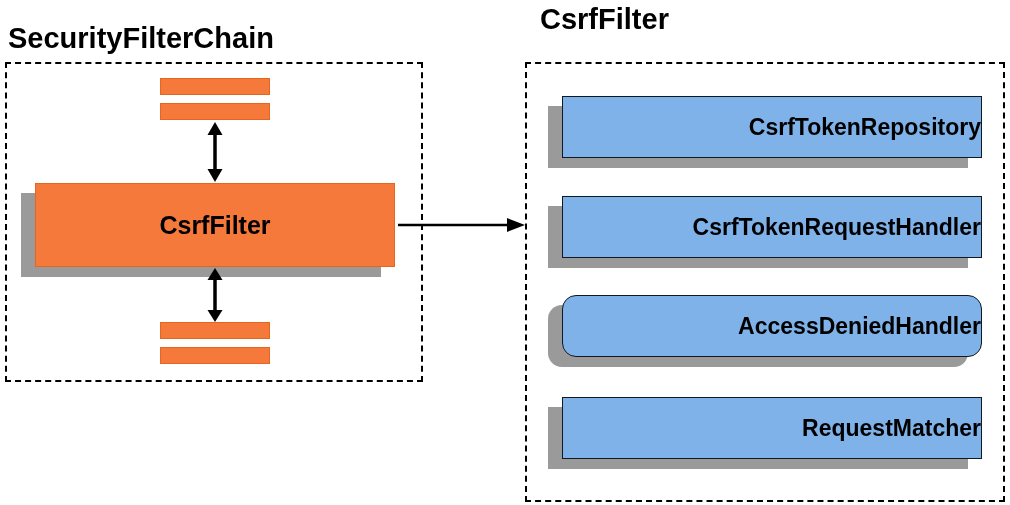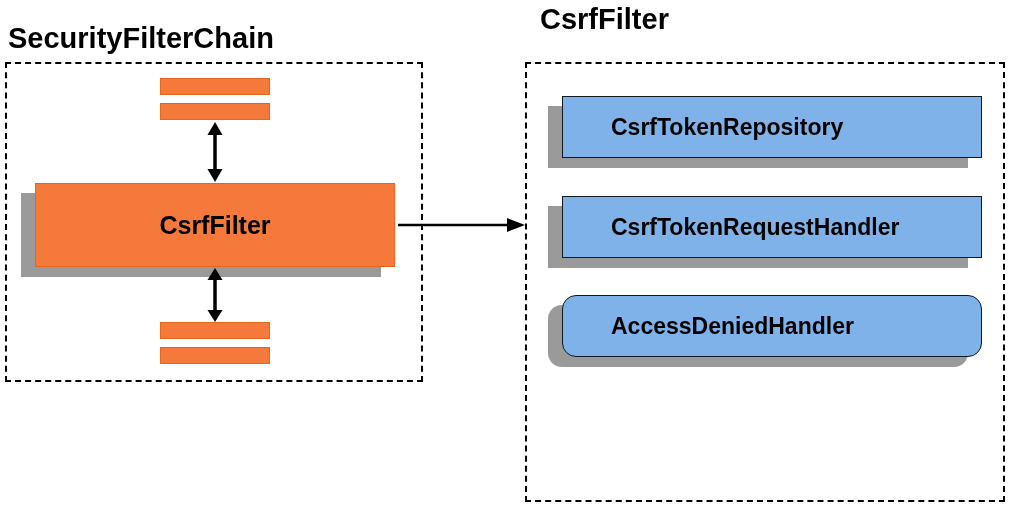--- a/index.html
+++ b/index.html
@@ -54,24 +54,23 @@
   .component {
     position: absolute;
     left: 562px;
     width: 420px;
     height: 62px;
     background: #7EB2E8;
     border: 1.5px solid #101820;
     box-shadow: -14px 10px 0 #9a9a9a;
     display: flex;
     align-items: center;
-    justify-content: flex-start;
+    justify-content: flex-end;
     font-weight: bold;
     font-size: 23px;
-    padding-left: 48px;
   }
 
   svg.arrow { position: absolute; overflow: visible; }
 </style>
 </head>
 <body>
 
 <div class="canvas">
 
   <div class="title" style="left:8px; top:3px;margin-top:19px;">SecurityFilterChain</div>
@@ -114,14 +113,17 @@
   </div>
 
   <div class="component" style="top:196px;">
     <span>CsrfTokenRequestHandler</span>
   </div>
 
   <div class="component" style="top:295px;border-radius:14px;">
     <span>AccessDeniedHandler</span>
   </div>
 
+  <div class="component" style="top:397px;">
+    <span>RequestMatcher</span>
+  </div>
 
 </div>
 
 </body></html>

